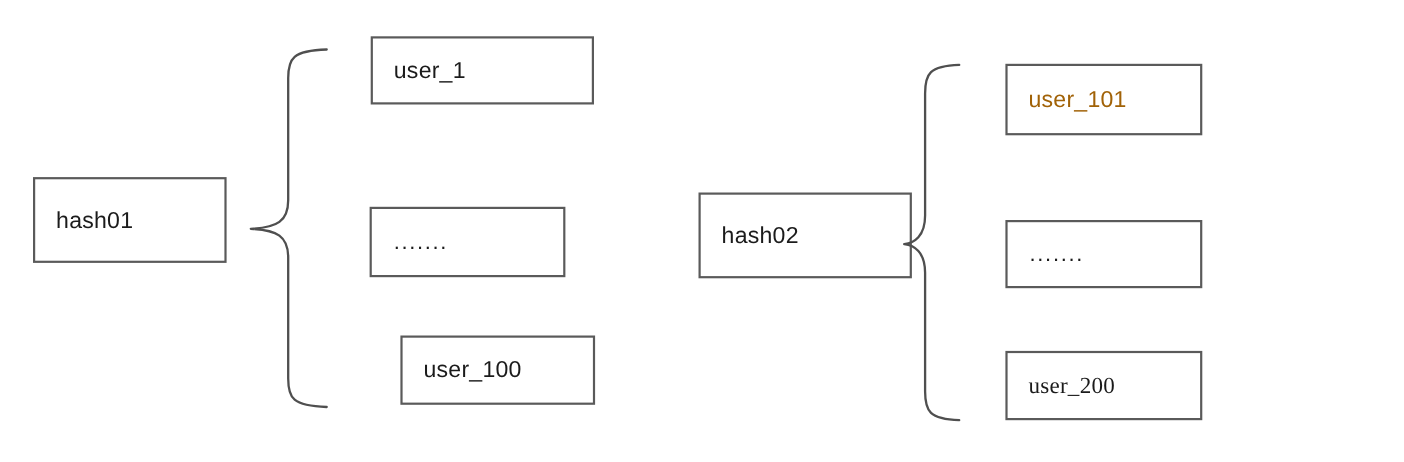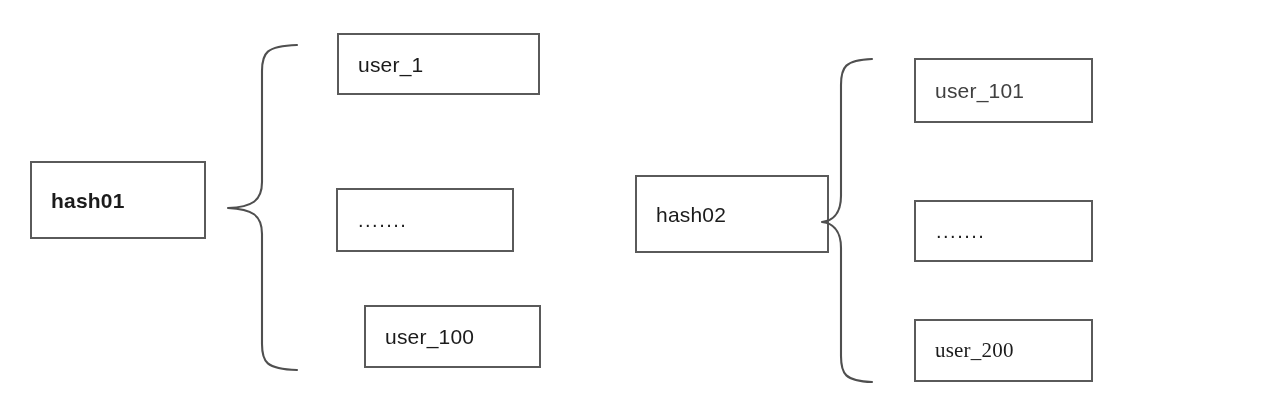--- a/index.html
+++ b/index.html
@@ -47,21 +47,21 @@
     stroke: #4f4f4f;
     stroke-width: 2.1;
     stroke-linecap: round;
     stroke-linejoin: round;
   }
 </style>
 </head>
 <body>
 
 <div id="canvas" style="background: rgb(255, 255, 255);">
-    <div class="node-box" style="left: 30px; top: 161px; width: 176px; height: 78px; border-color: rgb(90, 90, 90); font-weight: bold;">
+    <div class="node-box" style="left: 30px; top: 161px; width: 176px; height: 78px; border-color: rgb(90, 90, 90);">
       <span class="node-label" style="color: rgb(27, 27, 27);">hash01</span>
     </div>
     <svg class="brace" width="93" height="349" viewBox="0 0 93 349" style="left: 216px; top: 33px;">
       <path d="M 81 12 C 50 13, 46 20, 46 38 L 46 149 C 46 168, 36 174, 12 175 C 36 176, 46 182, 46 201 L 46 311 C 46 329, 50 336, 81 337" stroke="#4f4f4f"></path>
     </svg>
     <div class="node-box" style="left: 337px; top: 33px; width: 203px; height: 62px; border-color: rgb(90, 90, 90);">
       <span class="node-label" style="color: rgb(27, 27, 27);">user_1</span>
     </div>
     <div class="node-box" style="left: 336px; top: 188px; width: 178px; height: 64px; border-color: rgb(90, 90, 90);">
       <span class="node-label dots" style="color: rgb(27, 27, 27);">.......</span>
@@ -69,21 +69,21 @@
     <div class="node-box" style="left: 337px; top: 305px; width: 177px; height: 63px; border-color: rgb(90, 90, 90); margin-left: 27px;">
       <span class="node-label" style="color: rgb(27, 27, 27);">user_100</span>
     </div>
     <div class="node-box" style="left: 635px; top: 175px; width: 194px; height: 78px; border-color: rgb(90, 90, 90);">
       <span class="node-label" style="color: rgb(27, 27, 27);">hash02</span>
     </div>
     <svg class="brace" width="74" height="347" viewBox="0 0 74 347" style="left: 810px; top: 47px;">
       <path d="M 62 12 C 35 13, 31 20, 31 38 L 31 149 C 31 168, 21 174, 12 175 C 21 176, 31 182, 31 201 L 31 309 C 31 327, 35 334, 62 335" stroke="#4f4f4f"></path>
     </svg>
     <div class="node-box" style="left: 914px; top: 58px; width: 179px; height: 65px; border-color: rgb(90, 90, 90);">
-      <span class="node-label" style="color: #404040;">user_101</span>
+      <span class="node-label" style="color: #a16207;">user_101</span>
     </div>
     <div class="node-box" style="left: 914px; top: 200px; width: 179px; height: 62px; border-color: rgb(90, 90, 90);">
       <span class="node-label dots" style="color: rgb(27, 27, 27);">.......</span>
     </div>
     <div class="node-box" style="left: 914px; top: 319px; width: 179px; height: 63px; border-color: rgb(90, 90, 90);">
       <span class="node-label" style="color: rgb(27, 27, 27); font-family: Liberation Serif, serif;">user_200</span>
     </div>
   </div>
 
 </body></html>

